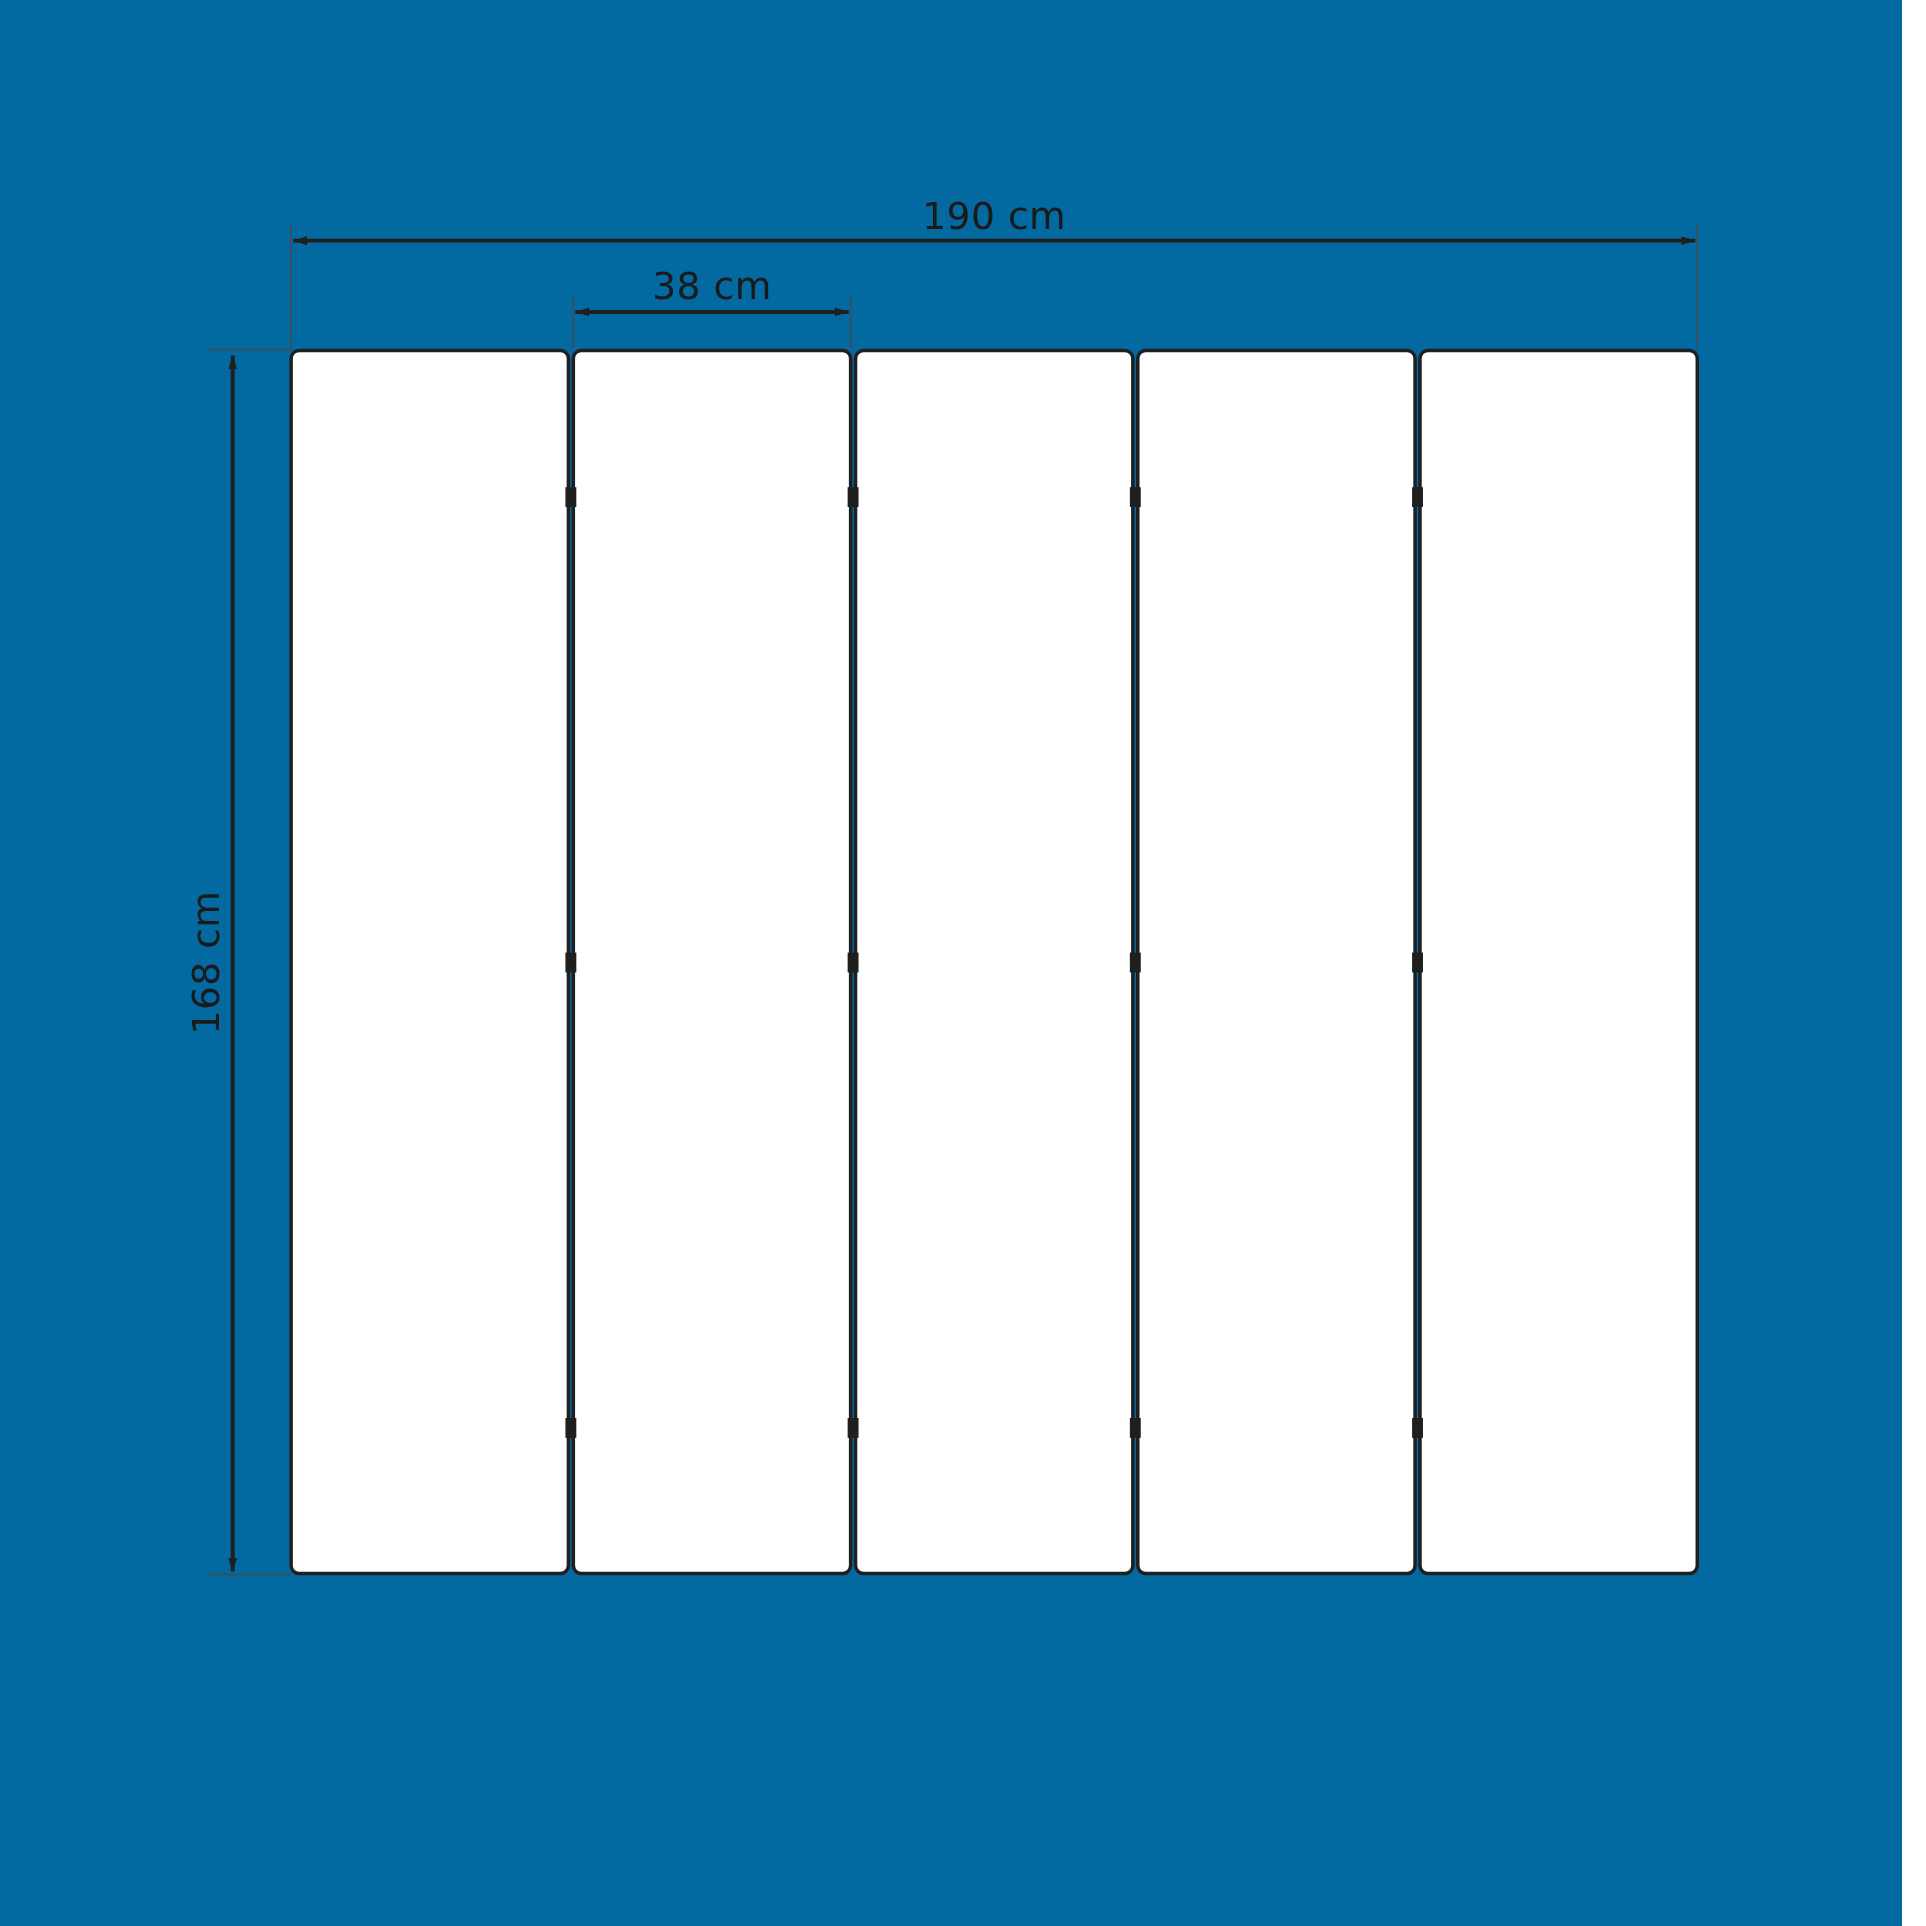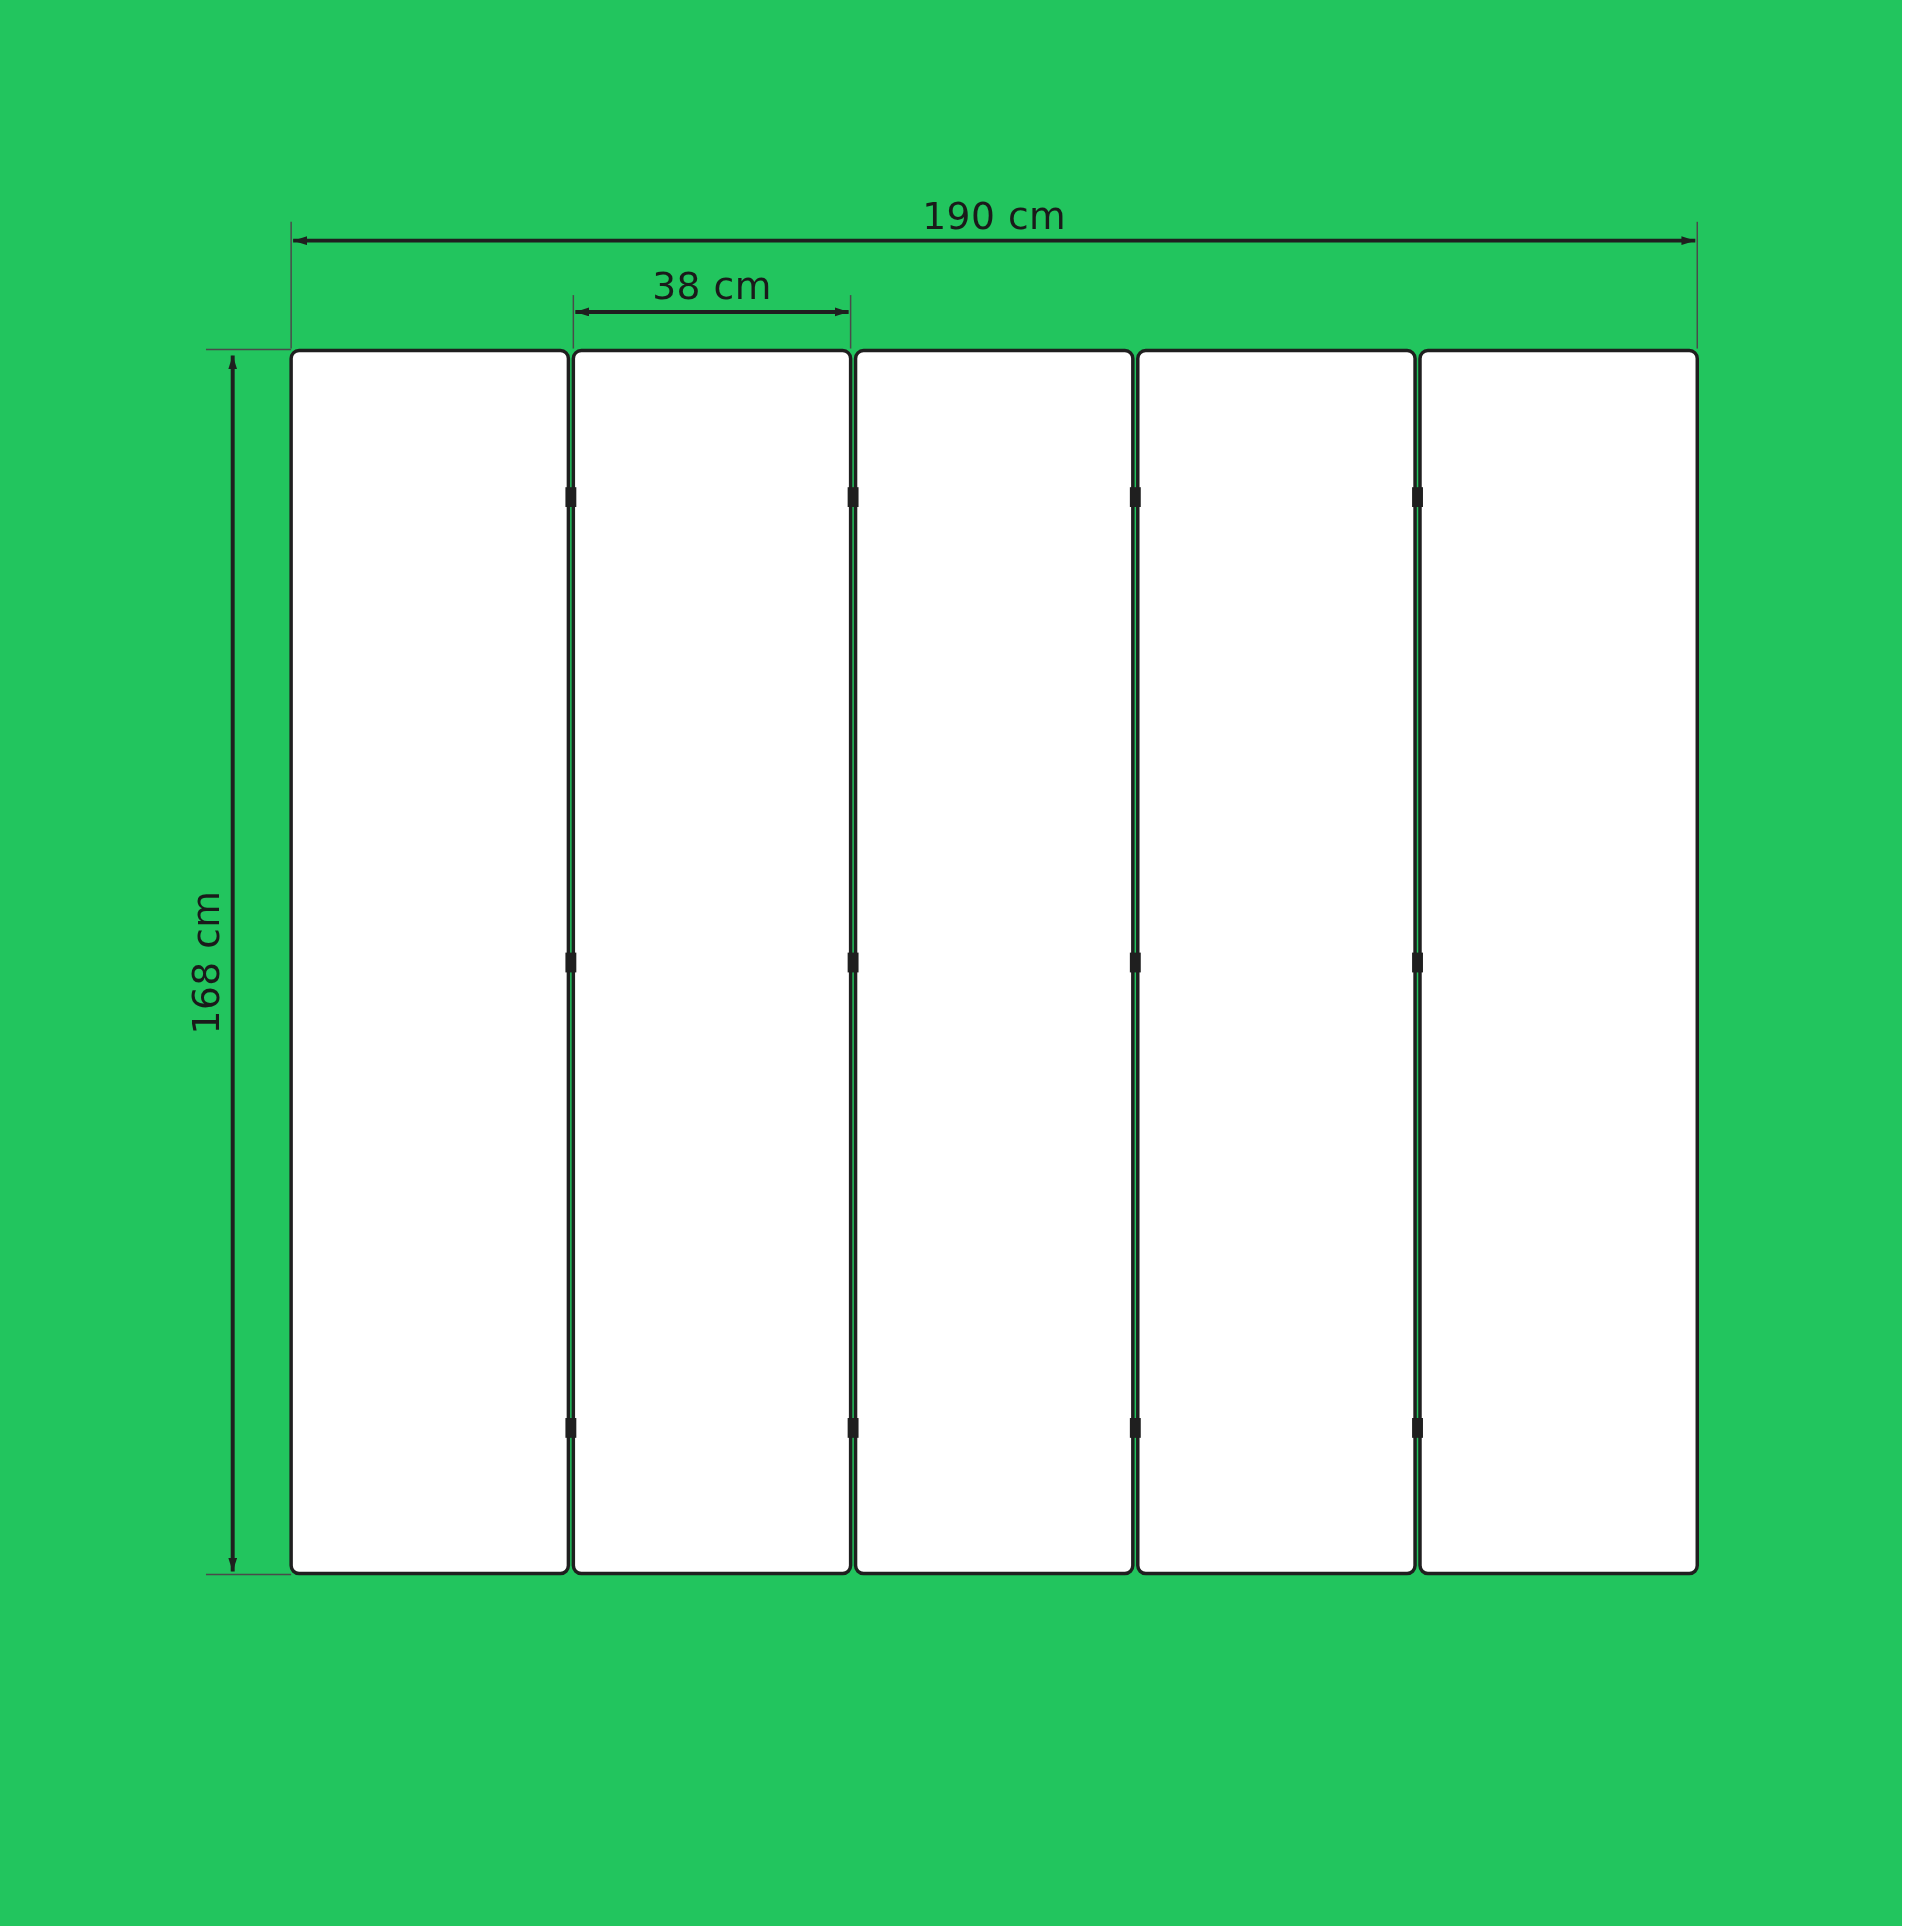--- a/index.html
+++ b/index.html
@@ -4,21 +4,21 @@
 <style>
   html, body {
     margin: 0;
     padding: 0;
     background: #ffffff;
   }
   .stage {
     position: relative;
     width: 1902px;
     height: 1927px;
-    background: #22c55e;
+    background: #0369a1;
     overflow: hidden;
   }
   svg.drawing {
     position: absolute;
     inset: 0;
     display: block;
   }
   .dim-label {
     font-family: "DejaVu Sans", "Liberation Sans", sans-serif;
     font-size: 38px;

